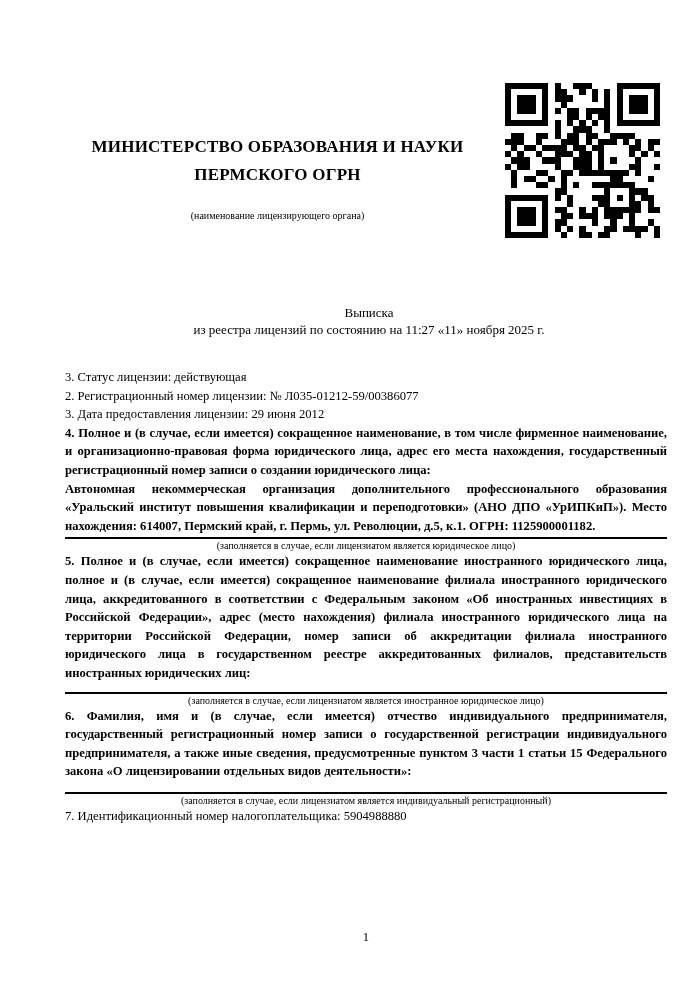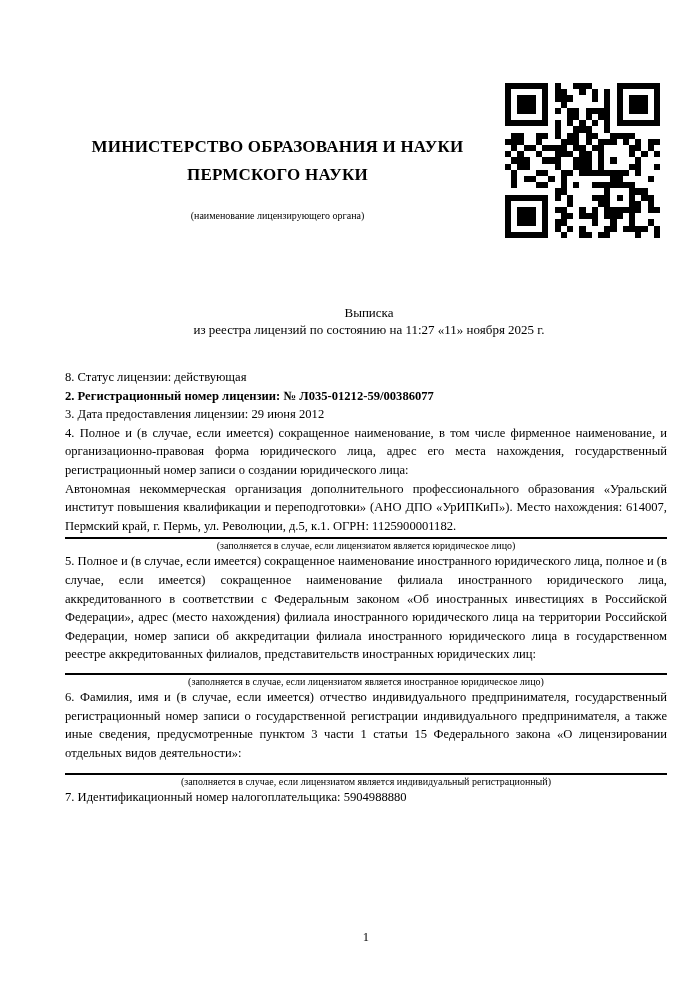--- a/index.html
+++ b/index.html
@@ -43,31 +43,31 @@
     text-align: center;
     font-size: 13px; line-height: 17px;
   }
   
   .body {
     position: absolute;
     top: 368px; left: 65px; width: 602px;
     font-size: 12.6px; line-height: 18.6px;
   }
   .body p { margin: 0; }
-  .just { text-align: justify; text-justify: inter-word; hyphens: none; }
+  .just { text-align: justify; text-justify: inter-word; hyphens: none; font-weight: bold; }
   .caption {
     font-size: 10px; line-height: 13px;
     text-align: center;
   }
   .rule {
     border: none;
     border-top: 2px solid #000000;
     height: 0; margin: 0;
   }
-  .mt-i2 { margin-top: 23px; font-weight: bold; }
+  .mt-i2 { margin-top: 23px; }
   .mt-i3 { margin-top: 10px; }
   .mt-i4 { margin-top: 12px; }
   .mt-rule4 { margin-top: 2px; }
   .mt-i5 { margin-top: 14px; }
   .mt-rule5 { margin-top: 9px; }
   .mt-i6 { margin-top: 19px; }
   .mt-rule6 { margin-top: 11px; }
   .mt-i7 { margin-top: 22px; }
   .pageno {
     position: absolute;
@@ -395,32 +395,32 @@
         <rect x="13" y="24" width="1" height="1" fill="#000000"></rect>
         <rect x="15" y="24" width="1" height="1" fill="#000000"></rect>
         <rect x="16" y="24" width="1" height="1" fill="#000000"></rect>
         <rect x="21" y="24" width="1" height="1" fill="#000000"></rect>
         <rect x="24" y="24" width="1" height="1" fill="#000000"></rect>
       </svg>
   </div>
 
   <div class="header">
     <div class="ministry-name">МИНИСТЕРСТВО ОБРАЗОВАНИЯ И НАУКИ</div>
-    <div class="ministry-name">ПЕРМСКОГО НАУКИ</div>
+    <div class="ministry-name">ПЕРМСКОГО ОГРН</div>
     <div class="header-caption">(наименование лицензирующего органа)</div>
   </div>
 
   <div class="doc-title">
     <div>Выписка</div>
     <div>из реестра лицензий по состоянию на 11:27 «11» ноября 2025 г.</div>
   </div>
 
   <div class="body">
 
-    <p>8. Статус лицензии: действующая</p>
+    <p>3. Статус лицензии: действующая</p>
 
     <p class="mt-i2">2. Регистрационный номер лицензии: № Л035-01212-59/00386077</p>
 
     <p class="mt-i3">3. Дата предоставления лицензии: 29 июня 2012</p>
 
     <p class="just mt-i4">4. Полное и (в случае, если имеется) сокращенное наименование, в том числе фирменное наименование, и организационно-правовая форма юридического лица, адрес его места нахождения, государственный регистрационный номер записи о создании юридического лица:</p>
     <p class="just">Автономная некоммерческая организация дополнительного профессионального образования «Уральский институт повышения квалификации и переподготовки» (АНО ДПО «УрИПКиП»). Место нахождения: 614007, Пермский край, г. Пермь, ул. Революции, д.5, к.1. ОГРН: 1125900001182.</p>
     <hr class="rule mt-rule4">
     <div class="caption">(заполняется в случае, если лицензиатом является юридическое лицо)</div>
 

